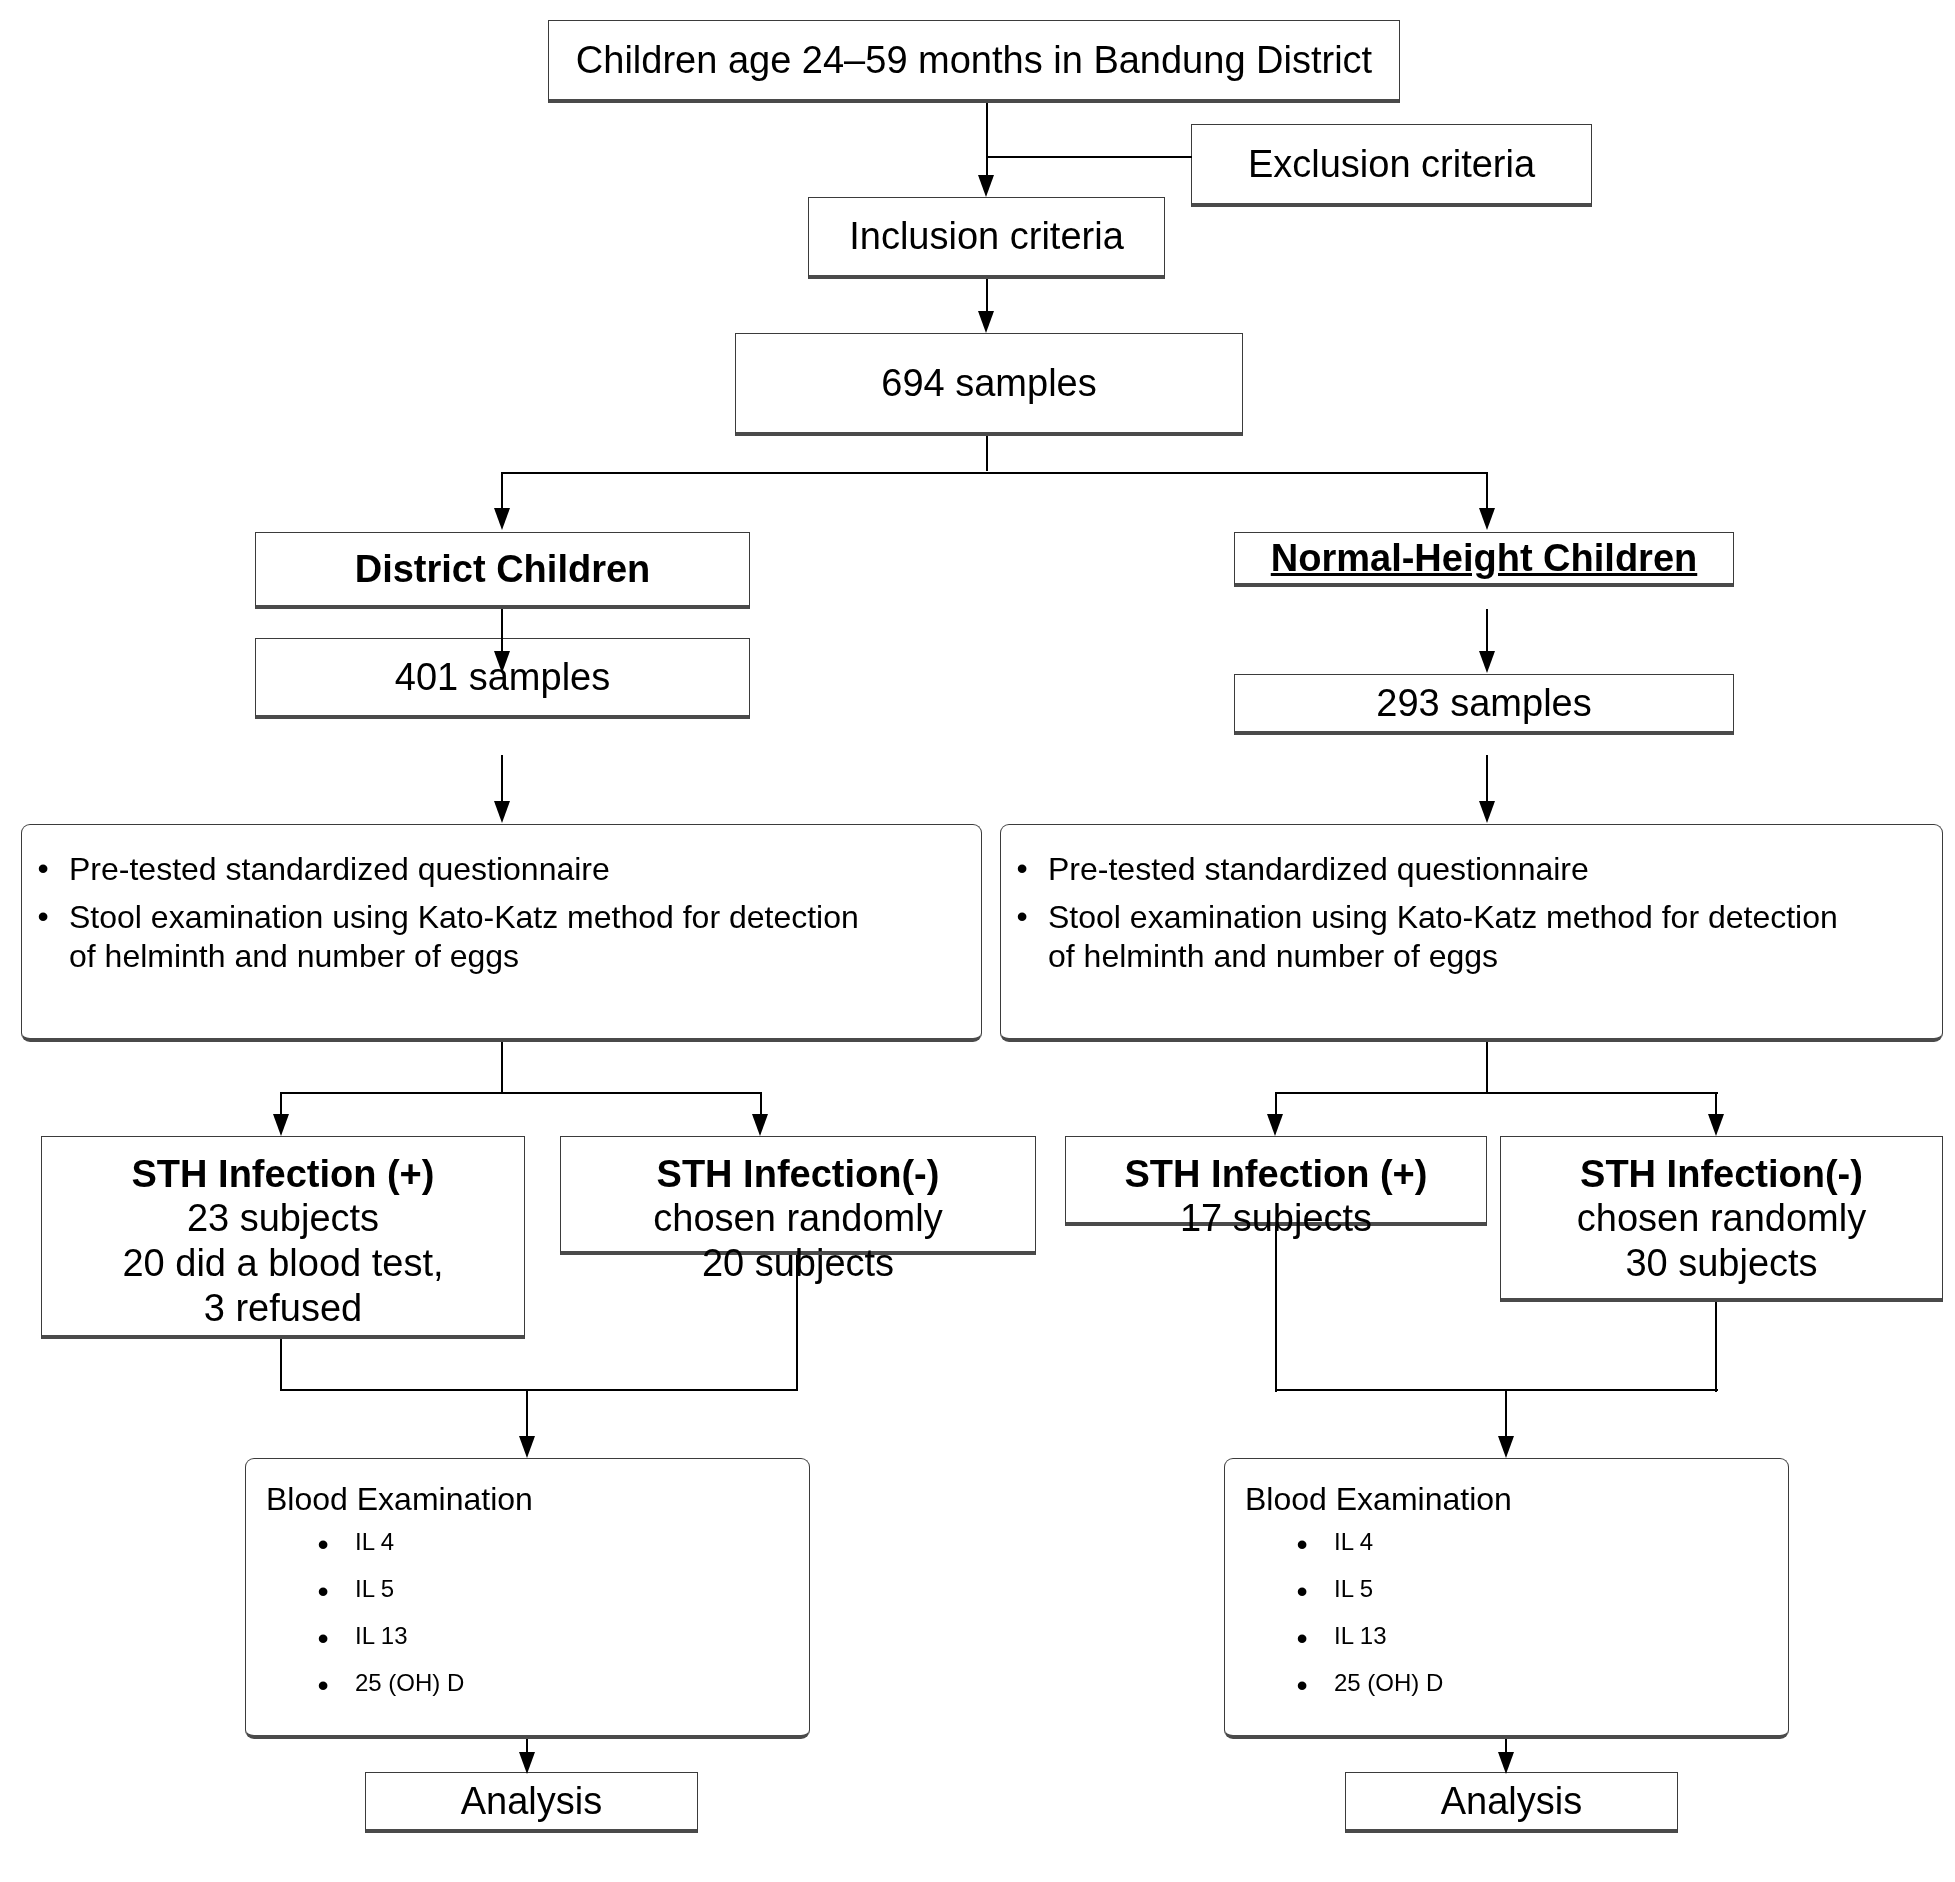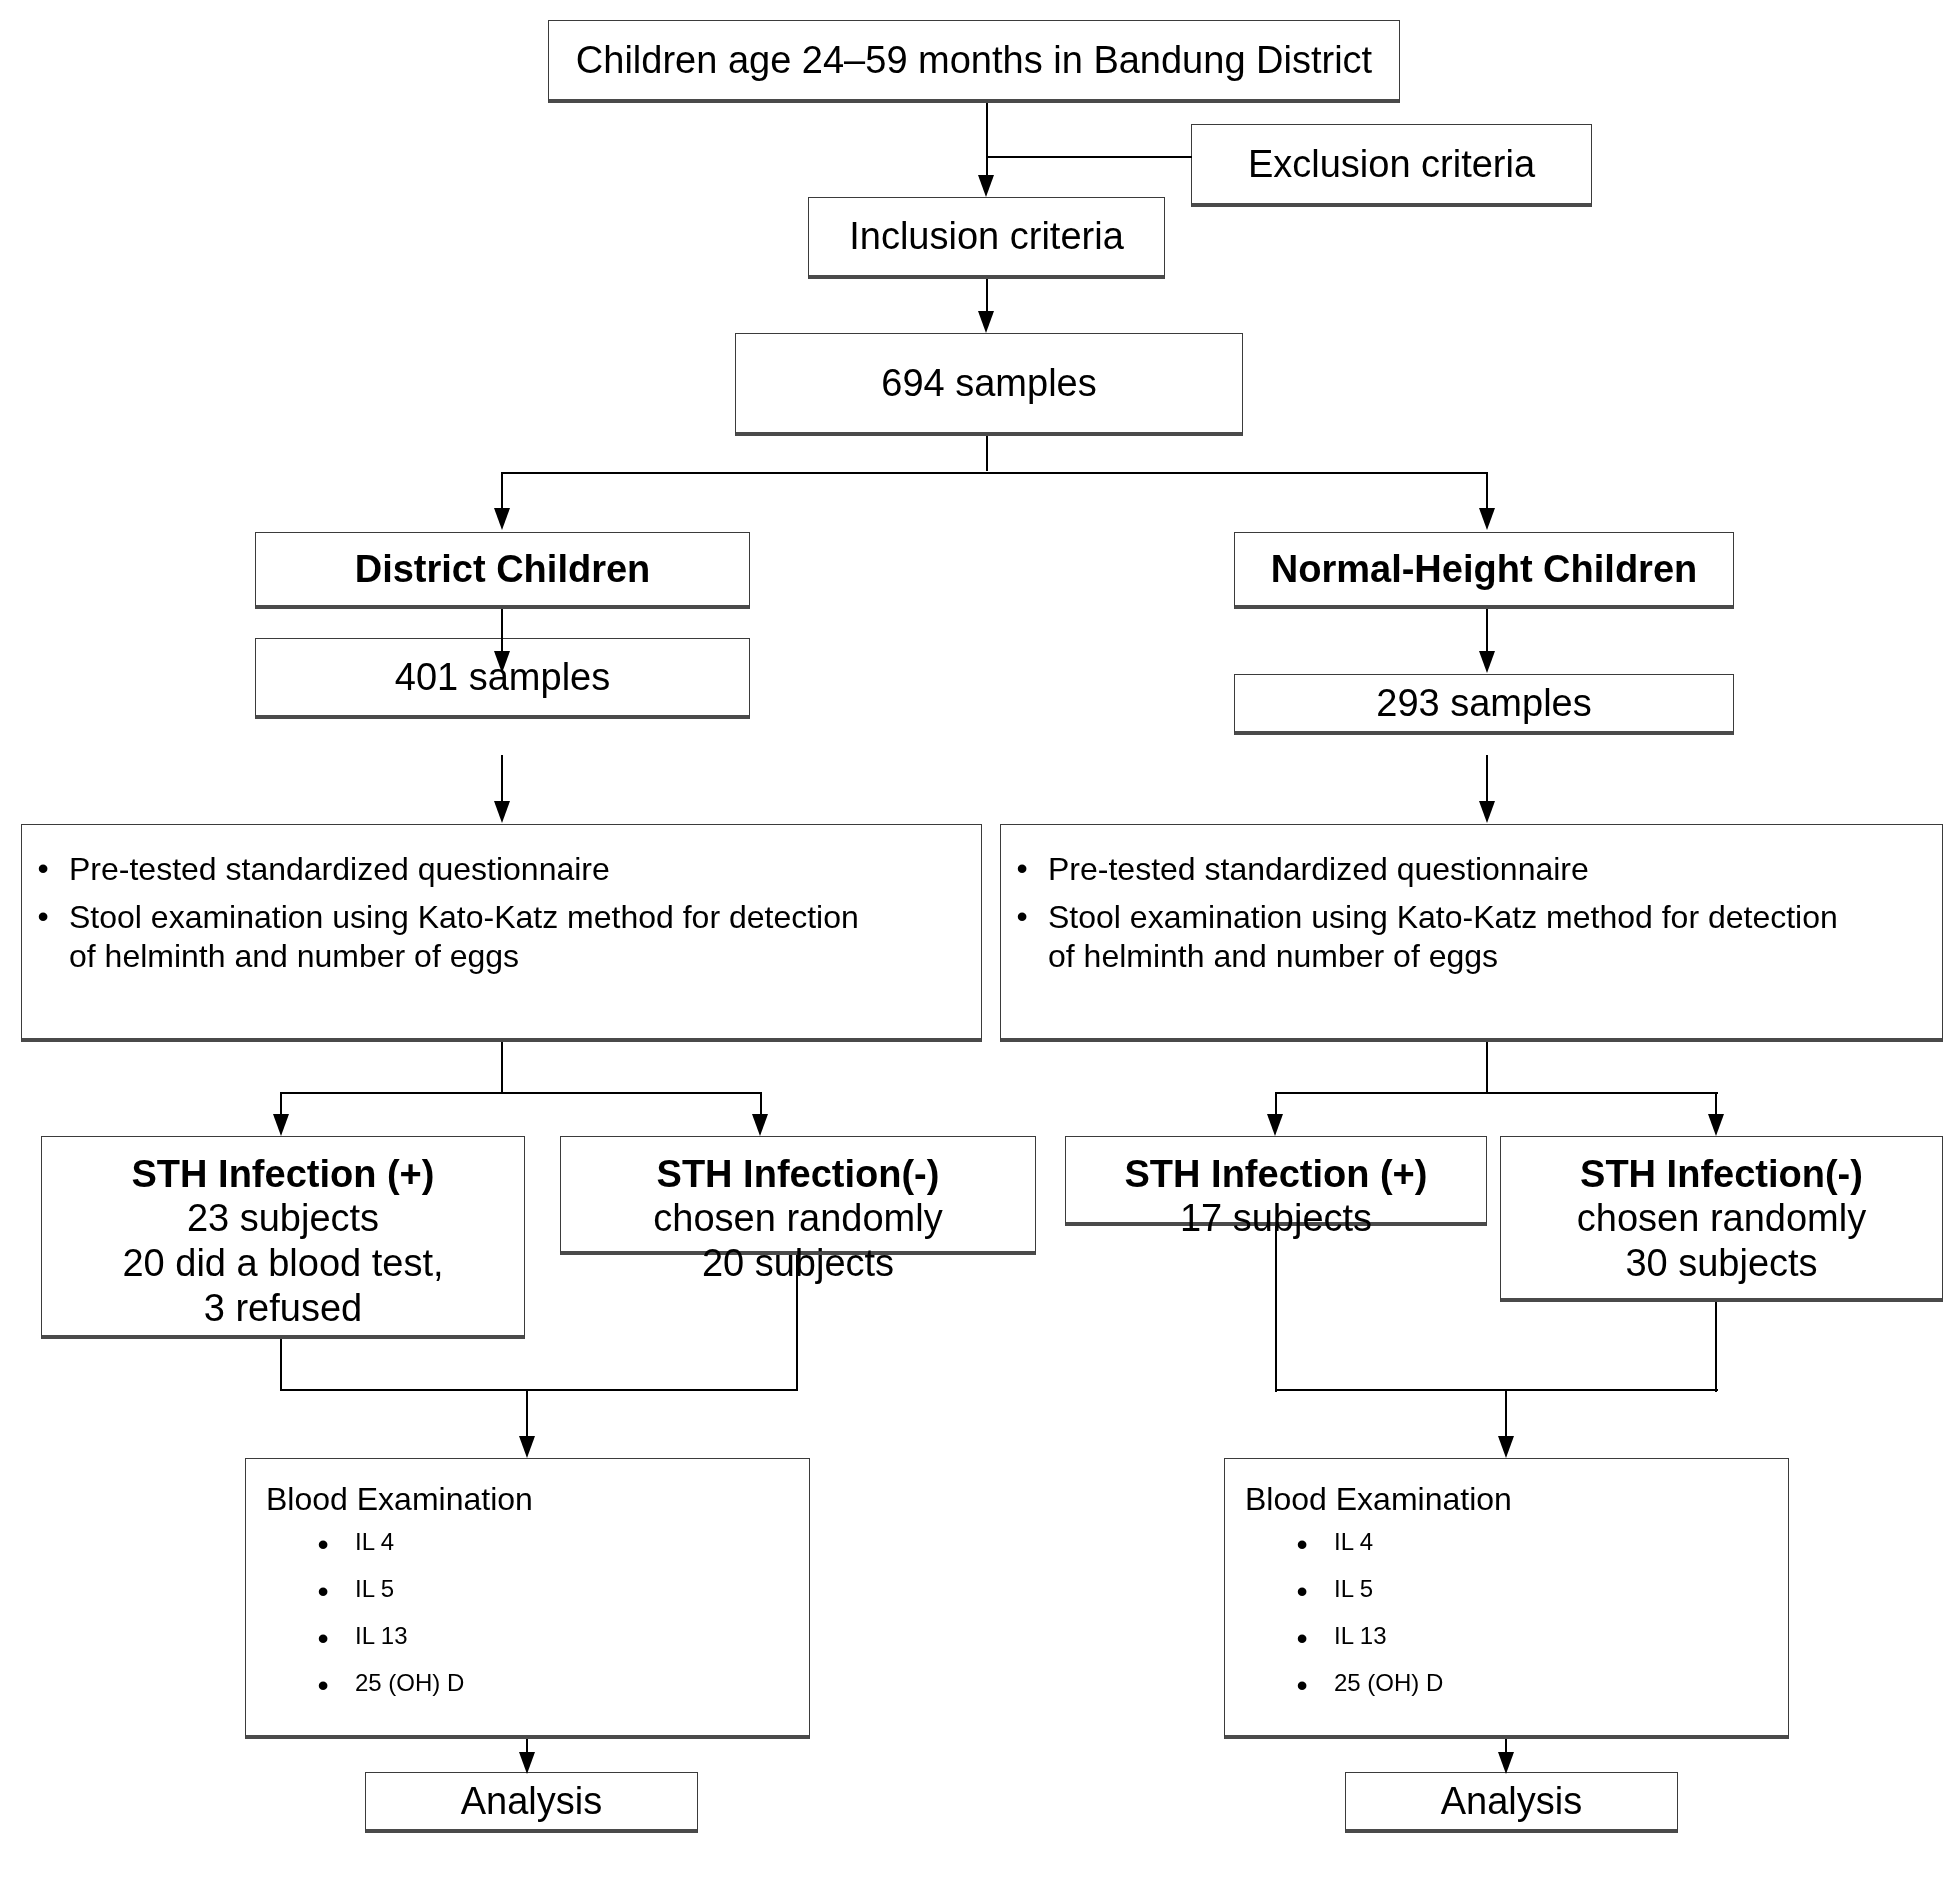--- a/index.html
+++ b/index.html
@@ -16,21 +16,21 @@
     box-sizing:border-box;
     background:#fff;
     border:1.6px solid #3b3b3b;
     border-bottom-width:4.7px;
     border-bottom-color:#4a4a4a;
     display:flex;
     flex-direction:column;
     justify-content:center;
     align-items:center;
   }
-  .box.left-align{ align-items:flex-start; }
+  .box.left-align{ align-items:flex-start;border-radius:9px; }
   .txt{
     font-size:38px;
     line-height:1.18;
     text-align:center;
     white-space:pre-line;
     padding:0 5.2px;
   }
   .txt.bold{ font-weight:bold; }
   .bullets{
     list-style:none;
@@ -108,21 +108,21 @@
   </div>
 
   <div class="box" style="left:735px;top:333px;width:508px;height:103px;">
     <div class="txt">694 samples</div>
   </div>
 
   <div class="box" style="left:255px;top:532px;width:495px;height:77px;">
     <div class="txt bold">District Children</div>
   </div>
 
-  <div class="box" style="left:1234px;top:532px;width:500px;height:77px;">
+  <div class="box" style="left:1234px;top:532px;width:500px;height:55px;text-decoration:underline;">
     <div class="txt bold">Normal-Height Children</div>
   </div>
 
   <div class="box" style="left:255px;top:638px;width:495px;height:81px;">
     <div class="txt">401 samples</div>
   </div>
 
   <div class="box" style="left:1234px;top:674px;width:500px;height:61px;">
     <div class="txt">293 samples</div>
   </div>

